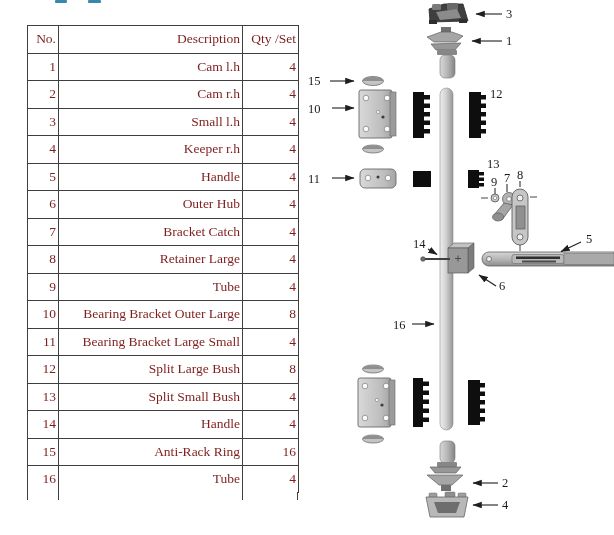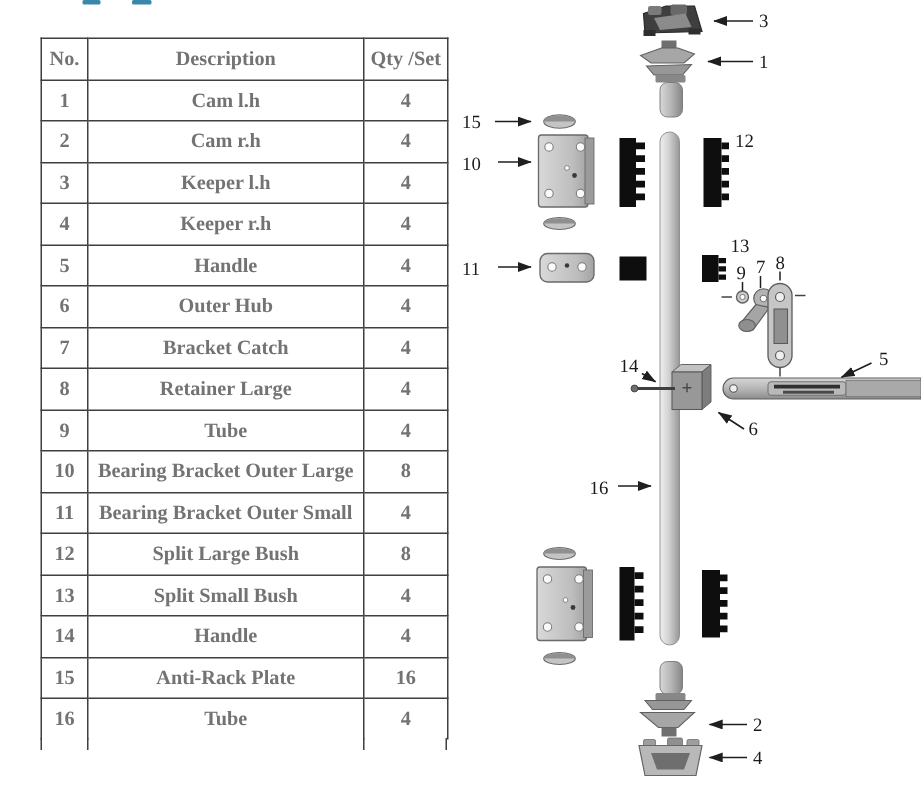--- a/index.html
+++ b/index.html
@@ -17,22 +17,22 @@
   .parts-table{
     position:absolute;left:27px;top:25px;width:271px;
     border-collapse:collapse;table-layout:fixed;
   }
   .parts-table col.c-no{width:31px;}
   .parts-table col.c-desc{width:184px;}
   .parts-table col.c-qty{width:56px;}
   .parts-table th,.parts-table td{
     border:1px solid #3f3f3f;
     height:26.5px;padding:0 2px;
-    font-size:13.5px;font-weight:bold;color:#737373;
-    text-align:center;vertical-align:middle;
+    font-size:13.5px;font-weight:normal;color:#7f1d1d;
+    text-align:right;vertical-align:middle;
     white-space:nowrap;overflow:hidden;
   }
   .parts-table tr:last-child th,.parts-table tr:last-child td{border-bottom:none;}
   
   .table-stub{position:absolute;left:27px;top:492px;width:271px;height:8px;}
   .table-stub .vline{position:absolute;top:0;width:1px;height:8px;background:#3f3f3f;}
 
   
   .diagram-wrap{position:absolute;left:300px;top:0;width:314px;height:535px;}
   svg text{
@@ -63,21 +63,21 @@
         <td>Cam l.h</td>
         <td>4</td>
       </tr>
   <tr>
         <td>2</td>
         <td>Cam r.h</td>
         <td>4</td>
       </tr>
   <tr>
         <td>3</td>
-        <td>Keeper l.h</td>
+        <td>Small l.h</td>
         <td>4</td>
       </tr>
   <tr>
         <td>4</td>
         <td>Keeper r.h</td>
         <td>4</td>
       </tr>
   <tr>
         <td>5</td>
         <td>Handle</td>
@@ -103,41 +103,41 @@
         <td>Tube</td>
         <td>4</td>
       </tr>
   <tr>
         <td>10</td>
         <td>Bearing Bracket Outer Large</td>
         <td>8</td>
       </tr>
   <tr>
         <td>11</td>
-        <td>Bearing Bracket Outer Small</td>
+        <td>Bearing Bracket Large Small</td>
         <td>4</td>
       </tr>
   <tr>
         <td>12</td>
         <td>Split Large Bush</td>
         <td>8</td>
       </tr>
   <tr>
         <td>13</td>
         <td>Split Small Bush</td>
         <td>4</td>
       </tr>
   <tr>
         <td>14</td>
         <td>Handle</td>
         <td>4</td>
       </tr>
   <tr>
         <td>15</td>
-        <td>Anti-Rack Plate</td>
+        <td>Anti-Rack Ring</td>
         <td>16</td>
       </tr>
   <tr>
         <td>16</td>
         <td>Tube</td>
         <td>4</td>
       </tr>
 </tbody>
   </table>
 

